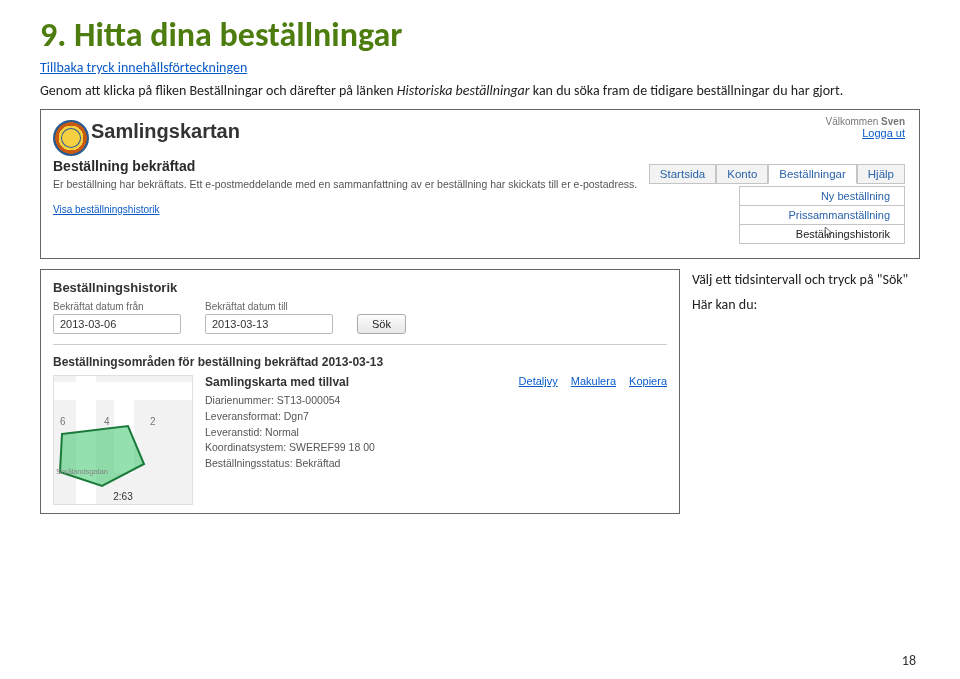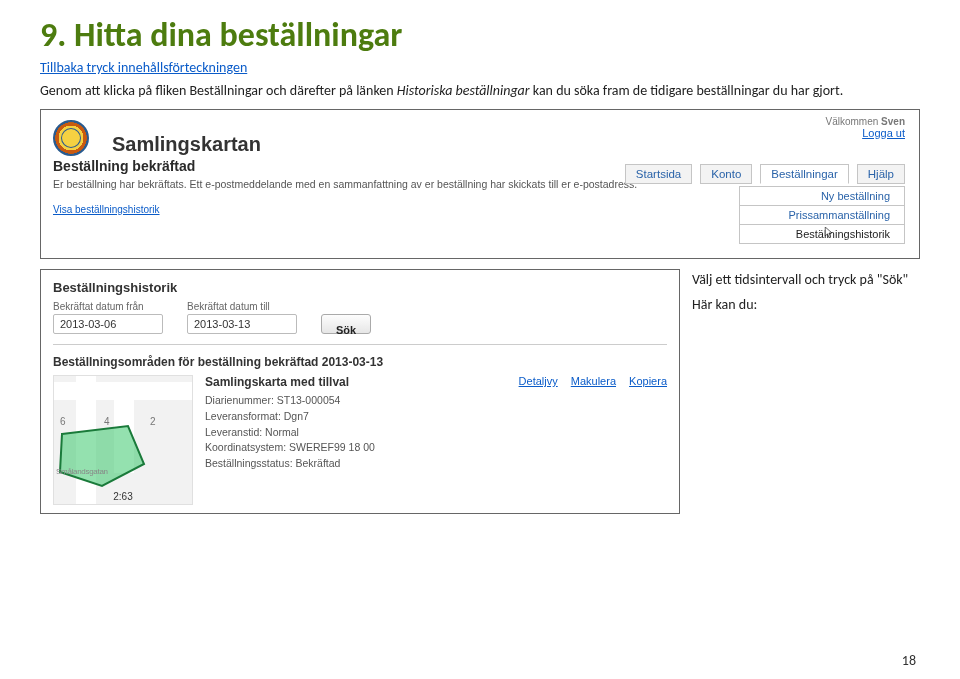--- a/index.html
+++ b/index.html
@@ -4,50 +4,50 @@
 <style>
   * { box-sizing: border-box; margin: 0; padding: 0; }
   body { font-family: Calibri, Arial, sans-serif; background: #fff; width: 960px; height: 679px; position: relative; padding: 14px 40px; }
   .heading { font-size: 34px; font-weight: bold; color: #4d7c0f; margin-bottom: 2px; }
   .toc-link { color: #0b5cc9; text-decoration: underline; font-size: 14px; display: inline-block; margin-bottom: 6px; cursor: pointer; }
   .intro { font-size: 14px; color: #222; margin-bottom: 10px; }
   .intro .italic { font-style: italic; }
 
   .panel { border: 1px solid #666; background: #fff; margin-bottom: 10px; padding: 10px 12px 8px 12px; font-family: Arial, sans-serif; }
   .panel1 { height: 150px; position: relative; }
-  .panel .brand { display: flex; align-items: flex-end; gap: 23px; }
+  .panel .brand { display: flex; align-items: flex-start; gap: 2px; }
   .logo { width: 36px; height: 36px; border-radius: 50%; background: radial-gradient(circle at 50% 50%, #f5d142 0 55%, #c85a10 55% 70%, #2a5b8f 70% 100%); border: 2px solid #2a5b8f; position: relative; }
   .logo::after { content:""; position:absolute; inset:6px; border-radius:50%; box-shadow: 0 0 0 1px #2a5b8f inset; }
   .brand-text { font-size: 20px; font-weight: bold; color: #333; }
   .top-right { position: absolute; top: 6px; right: 14px; text-align: right; font-size: 11px; color: #555; }
   .tr-line1 { color: #777; font-size: 10px; }
   .tr-link { color: #0b5cc9; text-decoration: underline; cursor: pointer; }
 
-  .navbar { position: absolute; right: 14px; top: 54px; display: flex; gap: 8px; font-size: 11.5px; }
+  .navbar { position: absolute; right: 14px; top: 54px; display: flex; gap: 0; font-size: 11.5px; }
   .nav-tab { background: #f3f3f3; border: 1px solid #c5c5c5; padding: 3px 10px; color: #2a63a9; cursor: pointer; }
   .nav-tab.active { background: #fff; border-bottom: 1px solid #fff; position: relative; z-index: 5; }
   .subnav { position: absolute; right: 14px; top: 76px; display: flex; flex-direction: column; font-size: 11px; }
   .sn-item { background: #fff; border: 1px solid #c5c5c5; border-top: none; padding: 3px 14px; color: #2a63a9; width: 166px; cursor: pointer; text-align: right; }
   .sn-item:first-child { border-top: 1px solid #c5c5c5; }
   .sn-item.sel { color: #222; position: relative; }
   .cursor-icon { position: absolute; right: 70px; top: 2px; width: 10px; height: 12px; }
   .cursor-icon svg { width: 100%; height: 100%; }
 
   .sec-title { font-size: 14px; font-weight: bold; color: #2a2a2a; margin-top: 2px; }
   .sec-desc { font-size: 10.5px; color: #555; margin-top: 4px; }
   .link-small { font-size: 10px; color: #0b5cc9; text-decoration: underline; cursor: pointer; display: inline-block; margin-top: 14px; }
 
   .layout2 { display: flex; gap: 12px; }
   .panel2 { width: 640px; font-size: 11px; color: #555; }
   .hist-title { font-size: 13px; font-weight: bold; color: #333; margin-bottom: 6px; }
   .date-row { display: flex; align-items: flex-end; gap: 24px; }
   .date-group { display: flex; flex-direction: column; }
   .date-label { color: #666; font-size: 10px; margin-bottom: 2px; }
-  .date-input { border: 1px solid #bbb; padding: 2px 6px; font-size: 11px; width: 110px; height: 20px; background: #fff; color: #333; border-radius: 2px; }
-  .search-btn { border: 1px solid #aaa; background: linear-gradient(#fdfdfd,#e6e6e6); padding: 8px 14px; font-size: 11px; border-radius: 3px; color: #222; cursor: pointer; height: 20px; line-height: 14px; font-weight: bold; }
+  .date-input { border: 1px solid #bbb; padding: 2px 6px; font-size: 11px; width: 128px; height: 20px; background: #fff; color: #333; border-radius: 2px; }
+  .search-btn { border: 1px solid #aaa; background: linear-gradient(#fdfdfd,#e6e6e6); padding: 2px 14px; font-size: 11px; border-radius: 3px; color: #222; cursor: pointer; height: 20px; line-height: 14px; }
   .hr { border: none; border-top: 1px solid #ccc; margin: 10px 0; }
 
   .sub-title { font-size: 12px; font-weight: bold; color: #333; margin-bottom: 6px; }
   .order-row { display: flex; gap: 12px; }
   .map-thumb { width: 140px; height: 130px; background: #f2f2f2; border: 1px solid #e0e0e0; position: relative; overflow: hidden; }
   .road { position: absolute; background: #fff; }
   .r1 { width: 100%; height: 18px; top: 6px; left: 0; }
   .r2 { width: 20px; height: 100%; left: 22px; top: 0; }
   .r3 { width: 20px; height: 60%; left: 60px; top: 20px; }
   .num { position: absolute; font-size: 10px; color: #777; }

